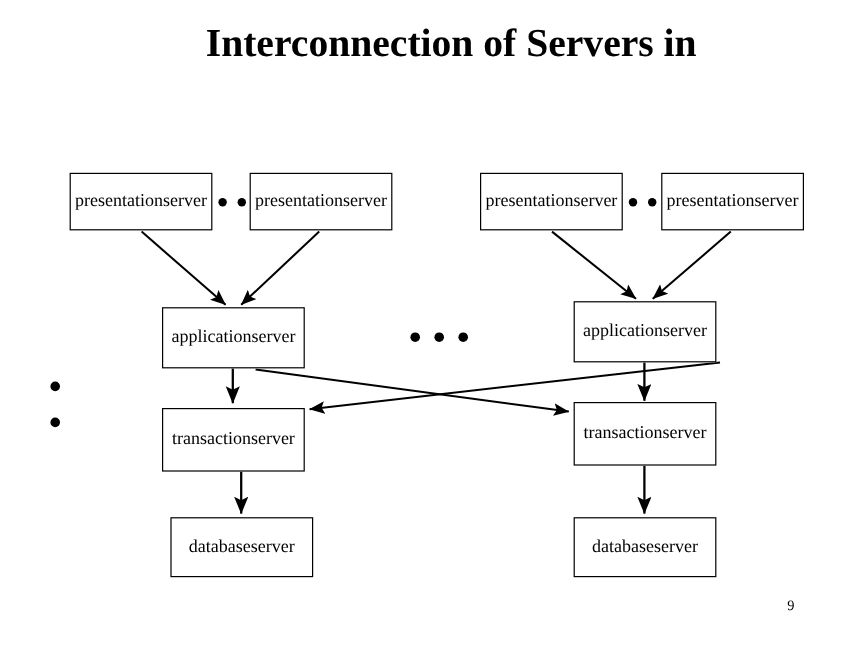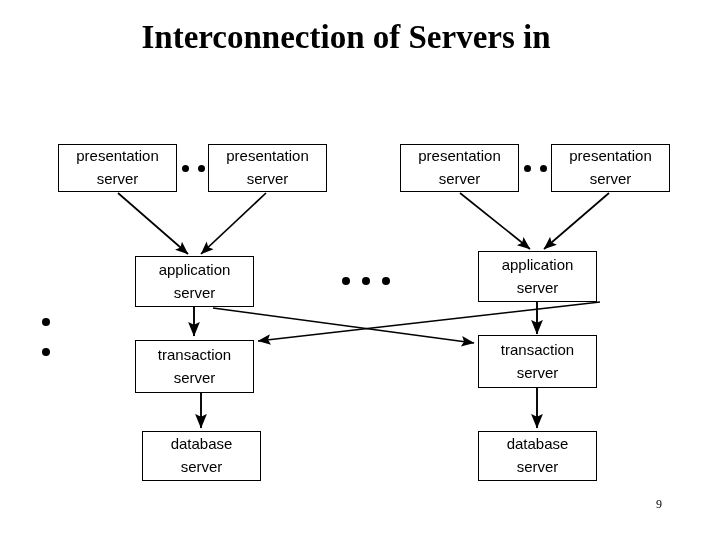--- a/index.html
+++ b/index.html
@@ -13,21 +13,21 @@
     height: 540px;
     background: #ffffff;
     overflow: hidden;
     font-family: "Liberation Serif", "DejaVu Serif", serif;
     color: #000000;
   }
 
   
   #title {
     position: absolute;
-    left: 26px;
+    left: 56px;
     top: 16px;
     width: 640px;
     text-align: center;
     font-family: "Liberation Serif", "DejaVu Serif", serif;
     font-weight: bold;
     font-size: 33px;
     line-height: 1.32;
     letter-spacing: 0px;
     color: #000000;
   }
@@ -36,25 +36,25 @@
   
   .node-box {
     position: absolute;
     box-sizing: border-box;
     border: 1px solid #000000;
     background: #ffffff;
     font-size: 15px;
     line-height: 1.52;
     text-align: center;
     display: flex;
-    flex-direction: column;
+    flex-direction: row;
     align-items: center;
     justify-content: center;
     z-index: 5;
-    font-family: Liberation Sans, sans-serif;
+    font-family: Liberation Serif, serif;
   }
   .node-box .l1, .node-box .l2 { display: block; white-space: nowrap; }
 
   
   .dots {
     position: absolute;
     display: flex;
     align-items: center;
     z-index: 6;
   }

